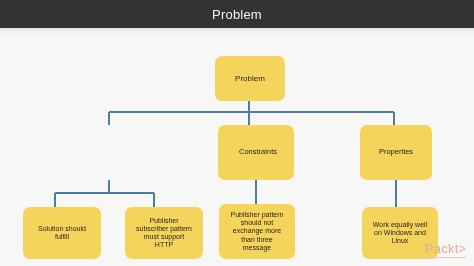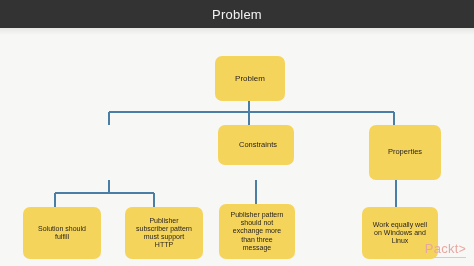--- a/index.html
+++ b/index.html
@@ -100,25 +100,25 @@
 
         <line x1="396" y1="151" x2="396" y2="178"></line>
       </g>
     </svg>
 
     <div class="node node-l1" style="left:215px;top:27px;width:70px;height:45px;">
       <span>Problem</span>
     </div>
 
 
-    <div class="node node-l2" style="left:218px;top:96px;width:76px;height:40px;padding-left:8px;">
+    <div class="node node-l2" style="left:218px;top:96px;width:76px;height:55px;padding-left:8px;">
       <span>Constraints</span>
     </div>
 
-    <div class="node node-l2" style="left:360px;top:96px;width:72px;height:55px;margin-left:9px;">
+    <div class="node node-l2" style="left:360px;top:96px;width:72px;height:55px;">
       <span>Properties</span>
     </div>
 
     <div class="node node-l3" style="left:23px;top:178px;width:78px;height:52px;">
       <span>Solution  should
 fulfill</span>
     </div>
 
     <div class="node node-l3" style="left:125px;top:178px;width:78px;height:52px;">
       <span>Publisher

